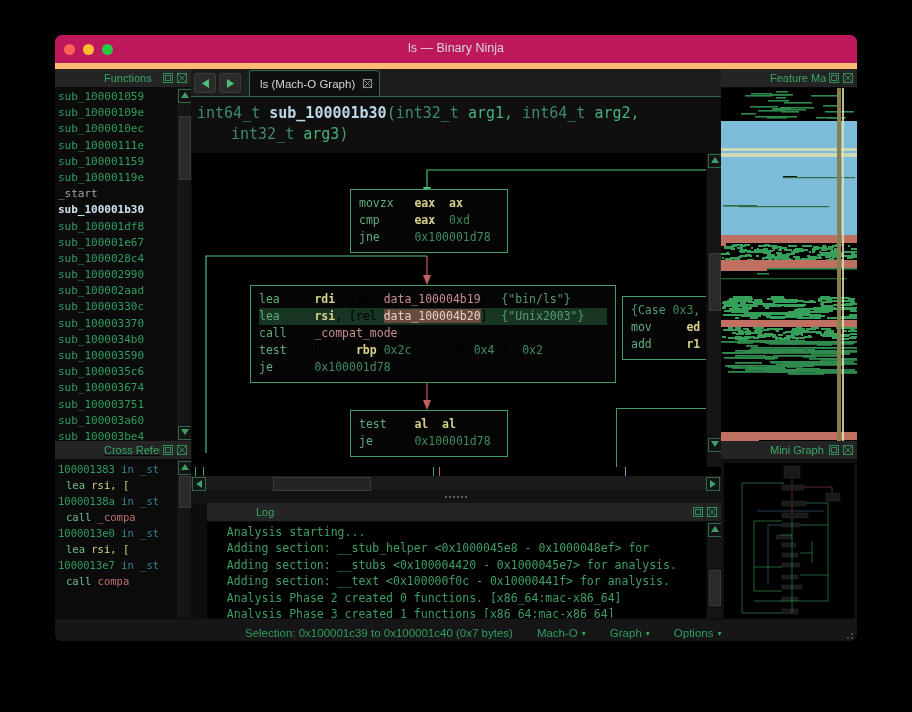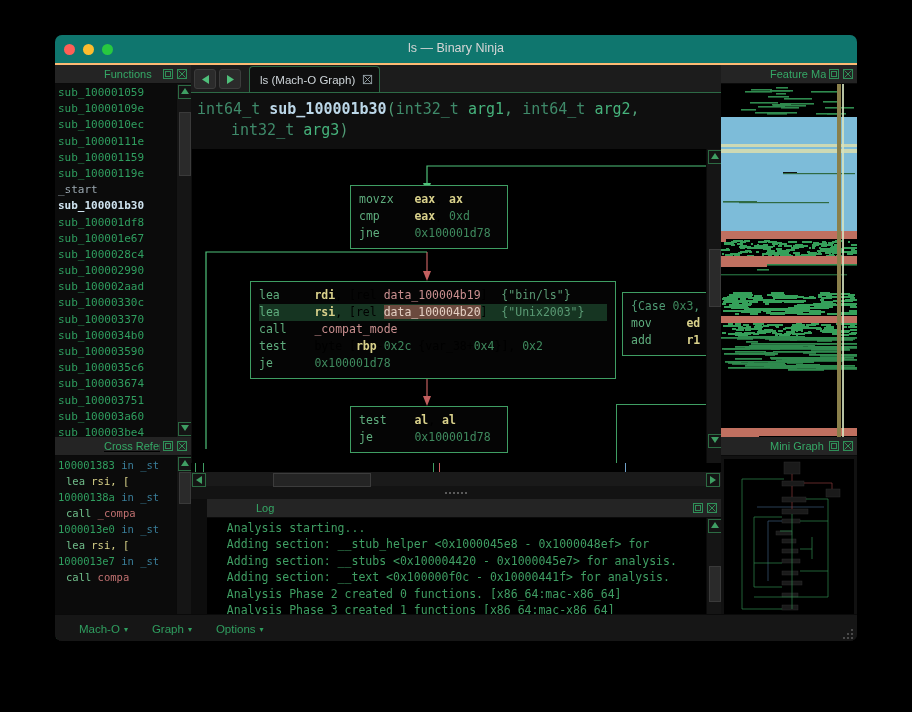--- a/index.html
+++ b/index.html
@@ -15,22 +15,22 @@
     width: 802px; height: 606px;
     background: #1b1b1b;
     border-radius: 7px;
     overflow: hidden;
     box-shadow: 0 6px 28px rgba(0,0,0,0.8);
   }
   
   .titlebar {
     position: relative;
     height: 28px;
-    background: #0f766e;
-    border-bottom: 2px solid #fdba74;
+    background: #be185d;
+    border-bottom: 6px solid #fdba74;
   }
   .traffic {
     position: absolute; left: 9px; top: 9px;
     display: flex; gap: 8px;
   }
   .tl { width: 11px; height: 11px; border-radius: 50%; }
   .tl.red { background: #ff5f57; }
   .tl.yellow { background: #febc2e; }
   .tl.green { background: #28c840; }
   .title-text {
@@ -1168,20 +1168,21 @@
               <path d="M30 138 L104 138" stroke="#2f8a4e" stroke-width="0.7" fill="none"></path>
               <path d="M104 112 L104 138" stroke="#2f8a4e" stroke-width="0.7" fill="none"></path>
               <path d="M56 72 L68 72" stroke="#2f8a4e" stroke-width="0.7" fill="none"></path>
               <path d="M30 104 L58 104" stroke="#2f8a4e" stroke-width="0.7" fill="none"></path>
             </svg>
         </div>
       </div>
     </div>
 
     <div class="statusbar">
+      <span class="sb-sel">Selection: 0x100001c39 to 0x100001c40 (0x7 bytes)</span>
       <span class="sb-item">
         <span>Mach-O</span>
         <span class="caret">▾</span>
       </span>
       <span class="sb-item">
         <span>Graph</span>
         <span class="caret">▾</span>
       </span>
       <span class="sb-item">
         <span>Options</span>

